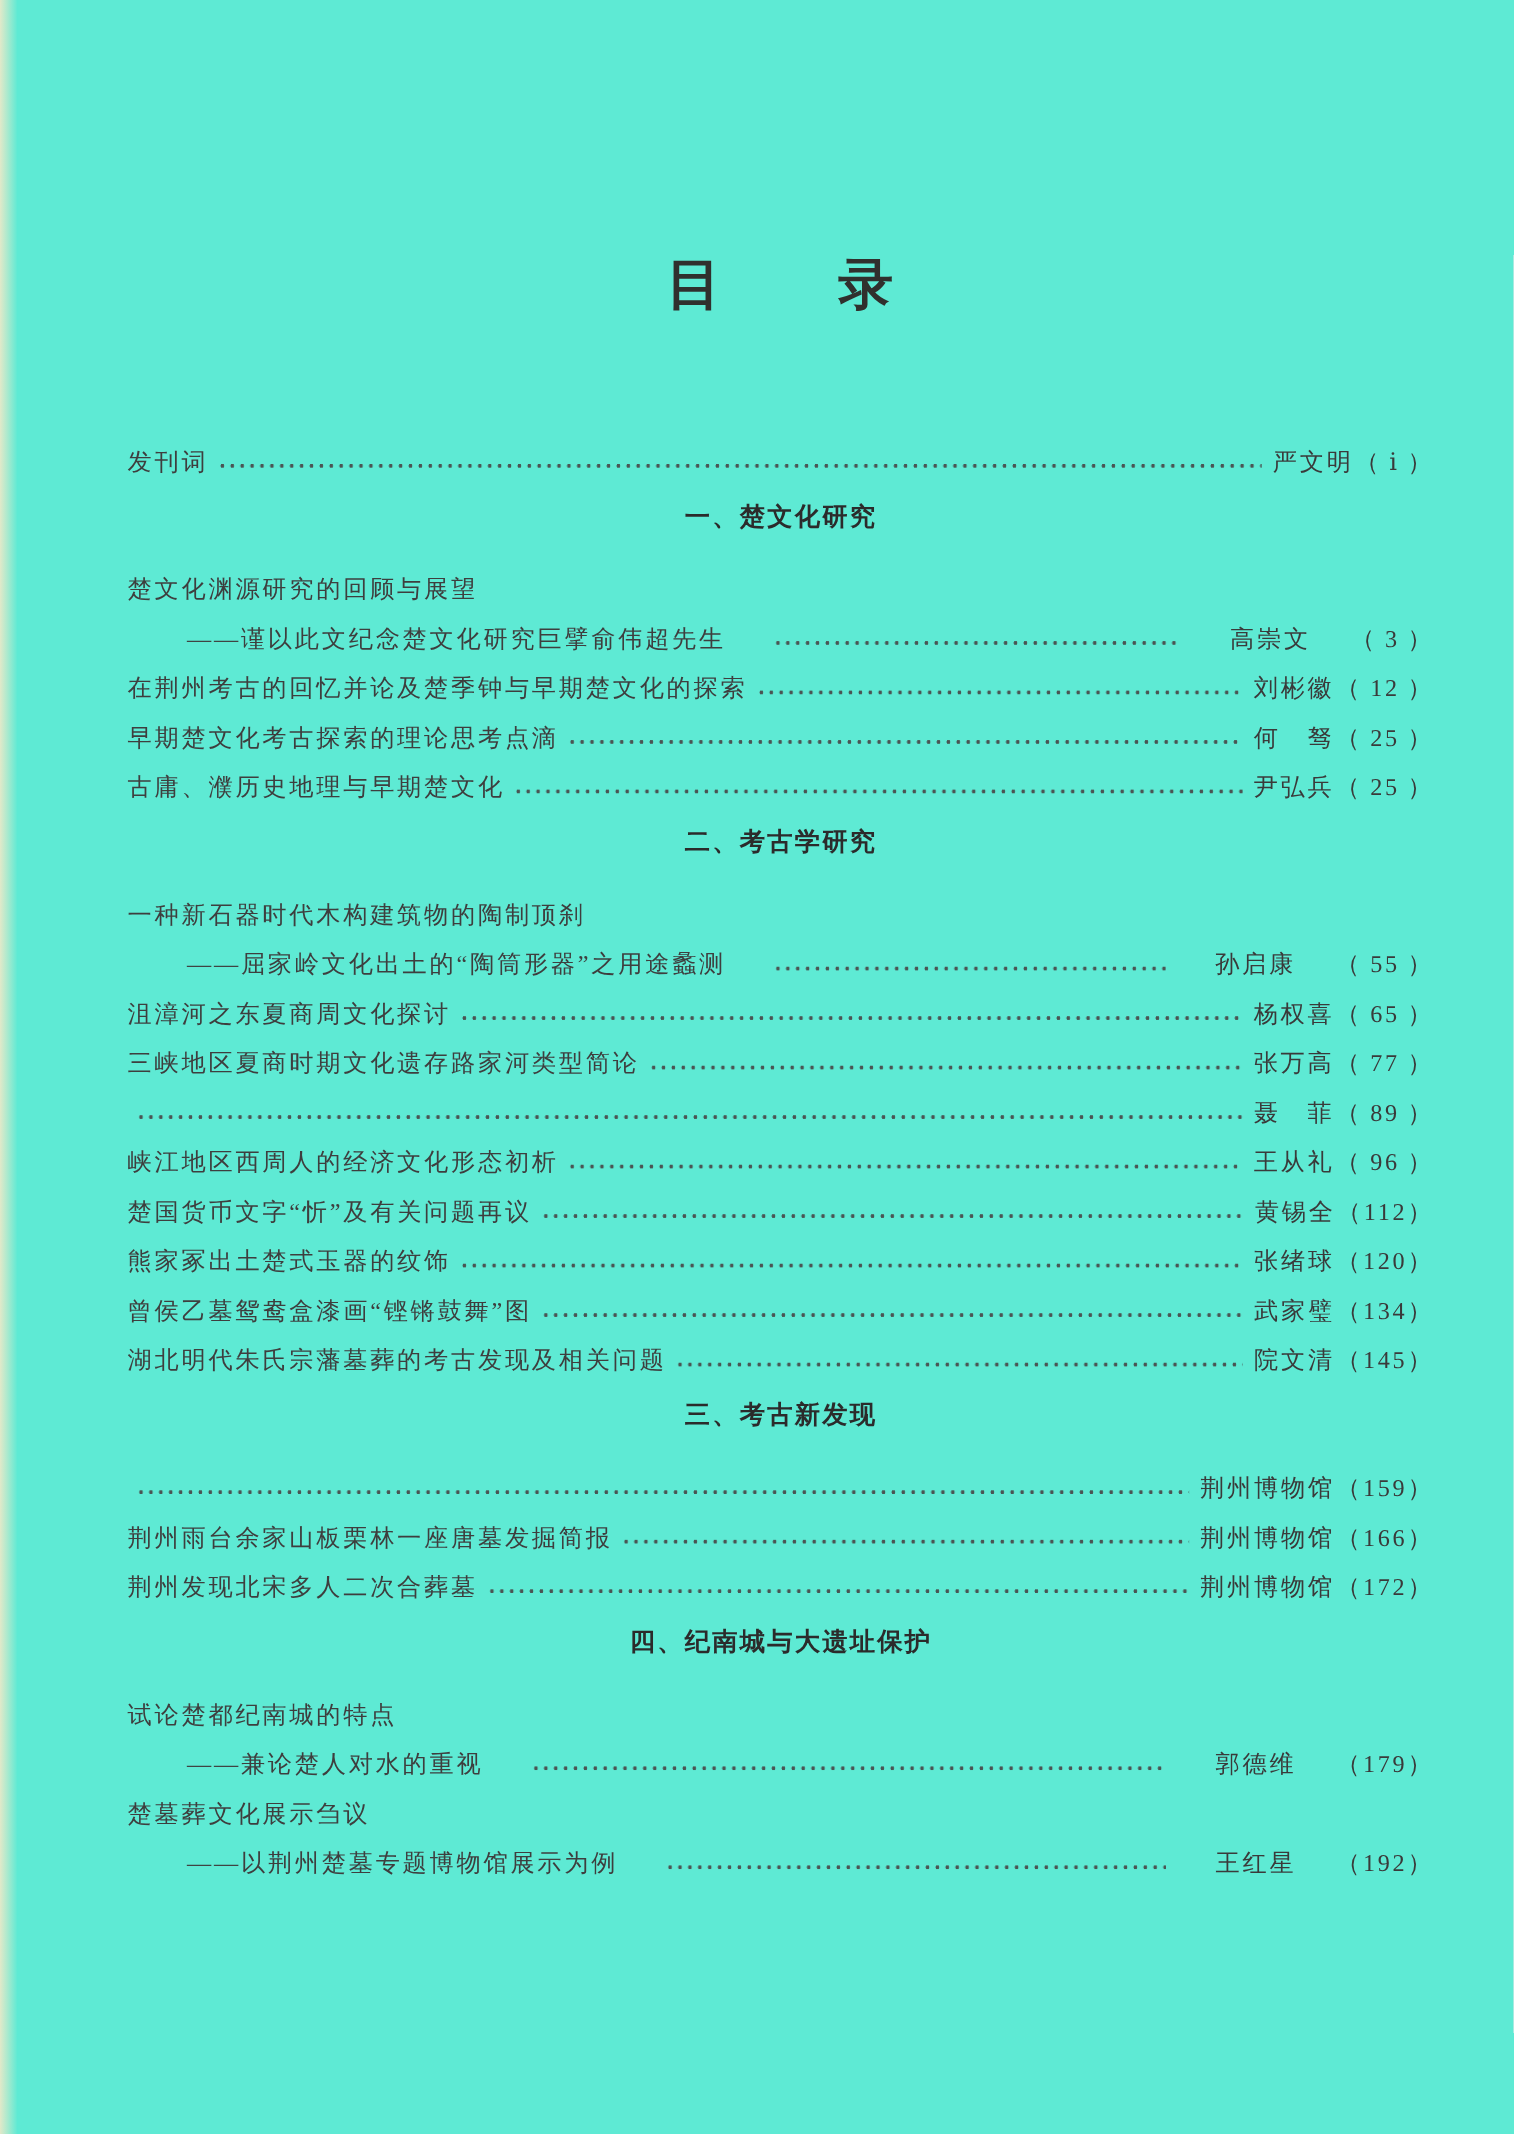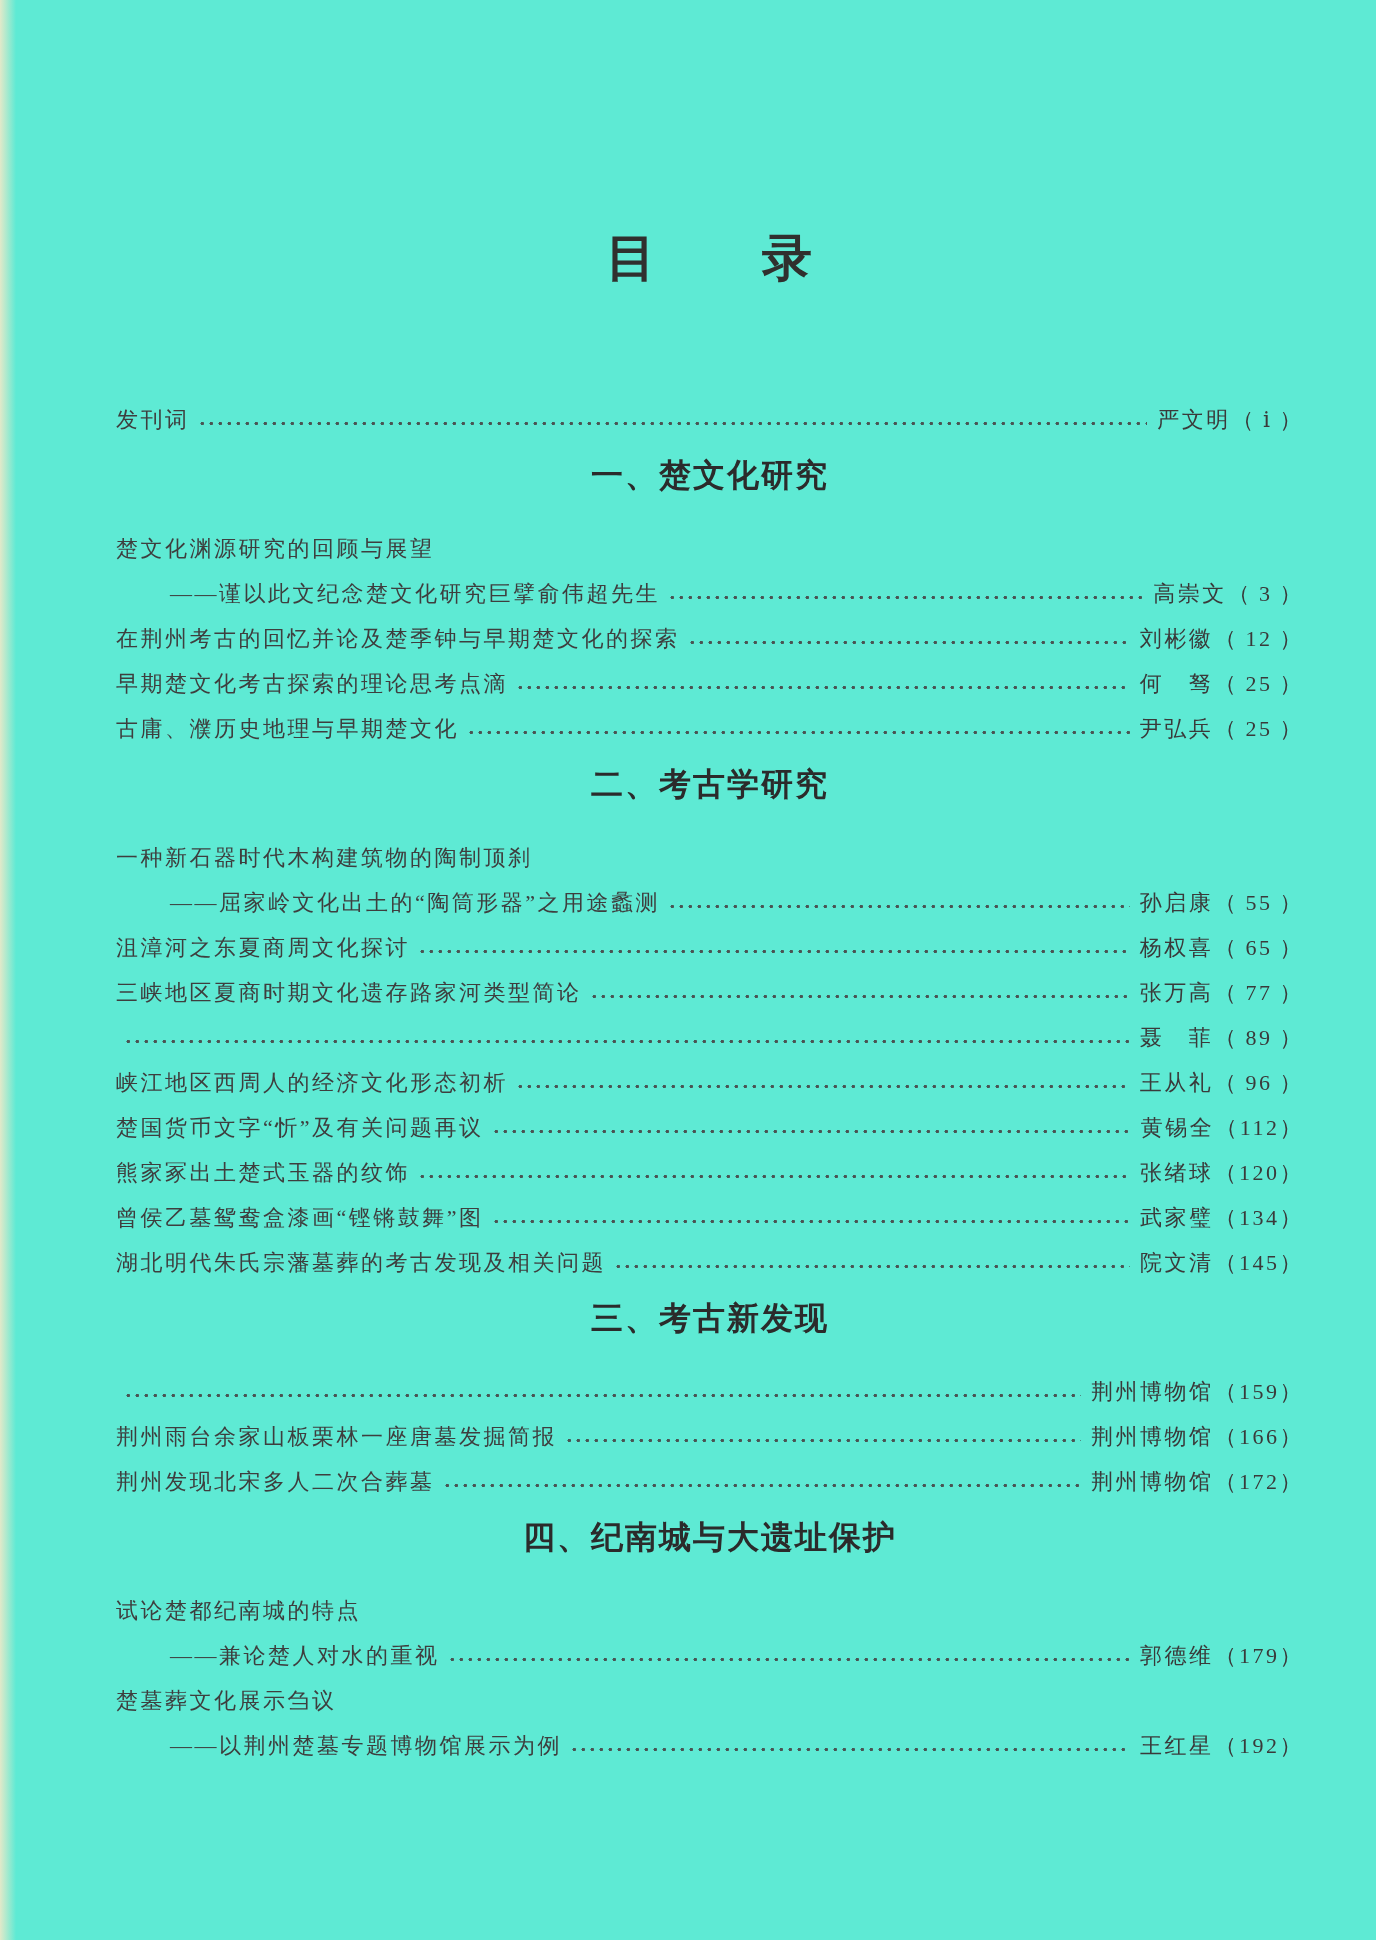--- a/index.html
+++ b/index.html
@@ -23,34 +23,34 @@
     font-size:50px;
     font-weight:700;
     color:#30302e;
     letter-spacing:2px;
     margin:0 0 98px 0;
   }
   .sec-heading {
     text-align:center;
     font-family:"Liberation Sans","DejaVu Sans",sans-serif;
     font-weight:700;
-    font-size:32px;
+    font-size:23px;
     color:#2b2b2b;
     letter-spacing:2px;
     margin:19px 0 21px 0;
   }
   .row {
     display:flex;
     align-items:flex-end;
     height:45px;
     font-size:22px;
     letter-spacing:2.5px;
     white-space:nowrap;
   }
-  .row.cont { padding-left:54px; }
+  .row.cont { padding-left:54px;gap:35px; }
   .row .t { flex:0 0 auto; }
   .leader {
     flex:1 1 auto;
     min-width:14px;
     height:5px;
     margin:0 10px 9px 10px;
     background-image:radial-gradient(circle at 2.2px 2.5px, rgba(72,72,72,.92) 1.55px, rgba(0,0,0,0) 1.95px);
     background-size:9px 5px;
     background-repeat:repeat-x;
     background-position:left center;

